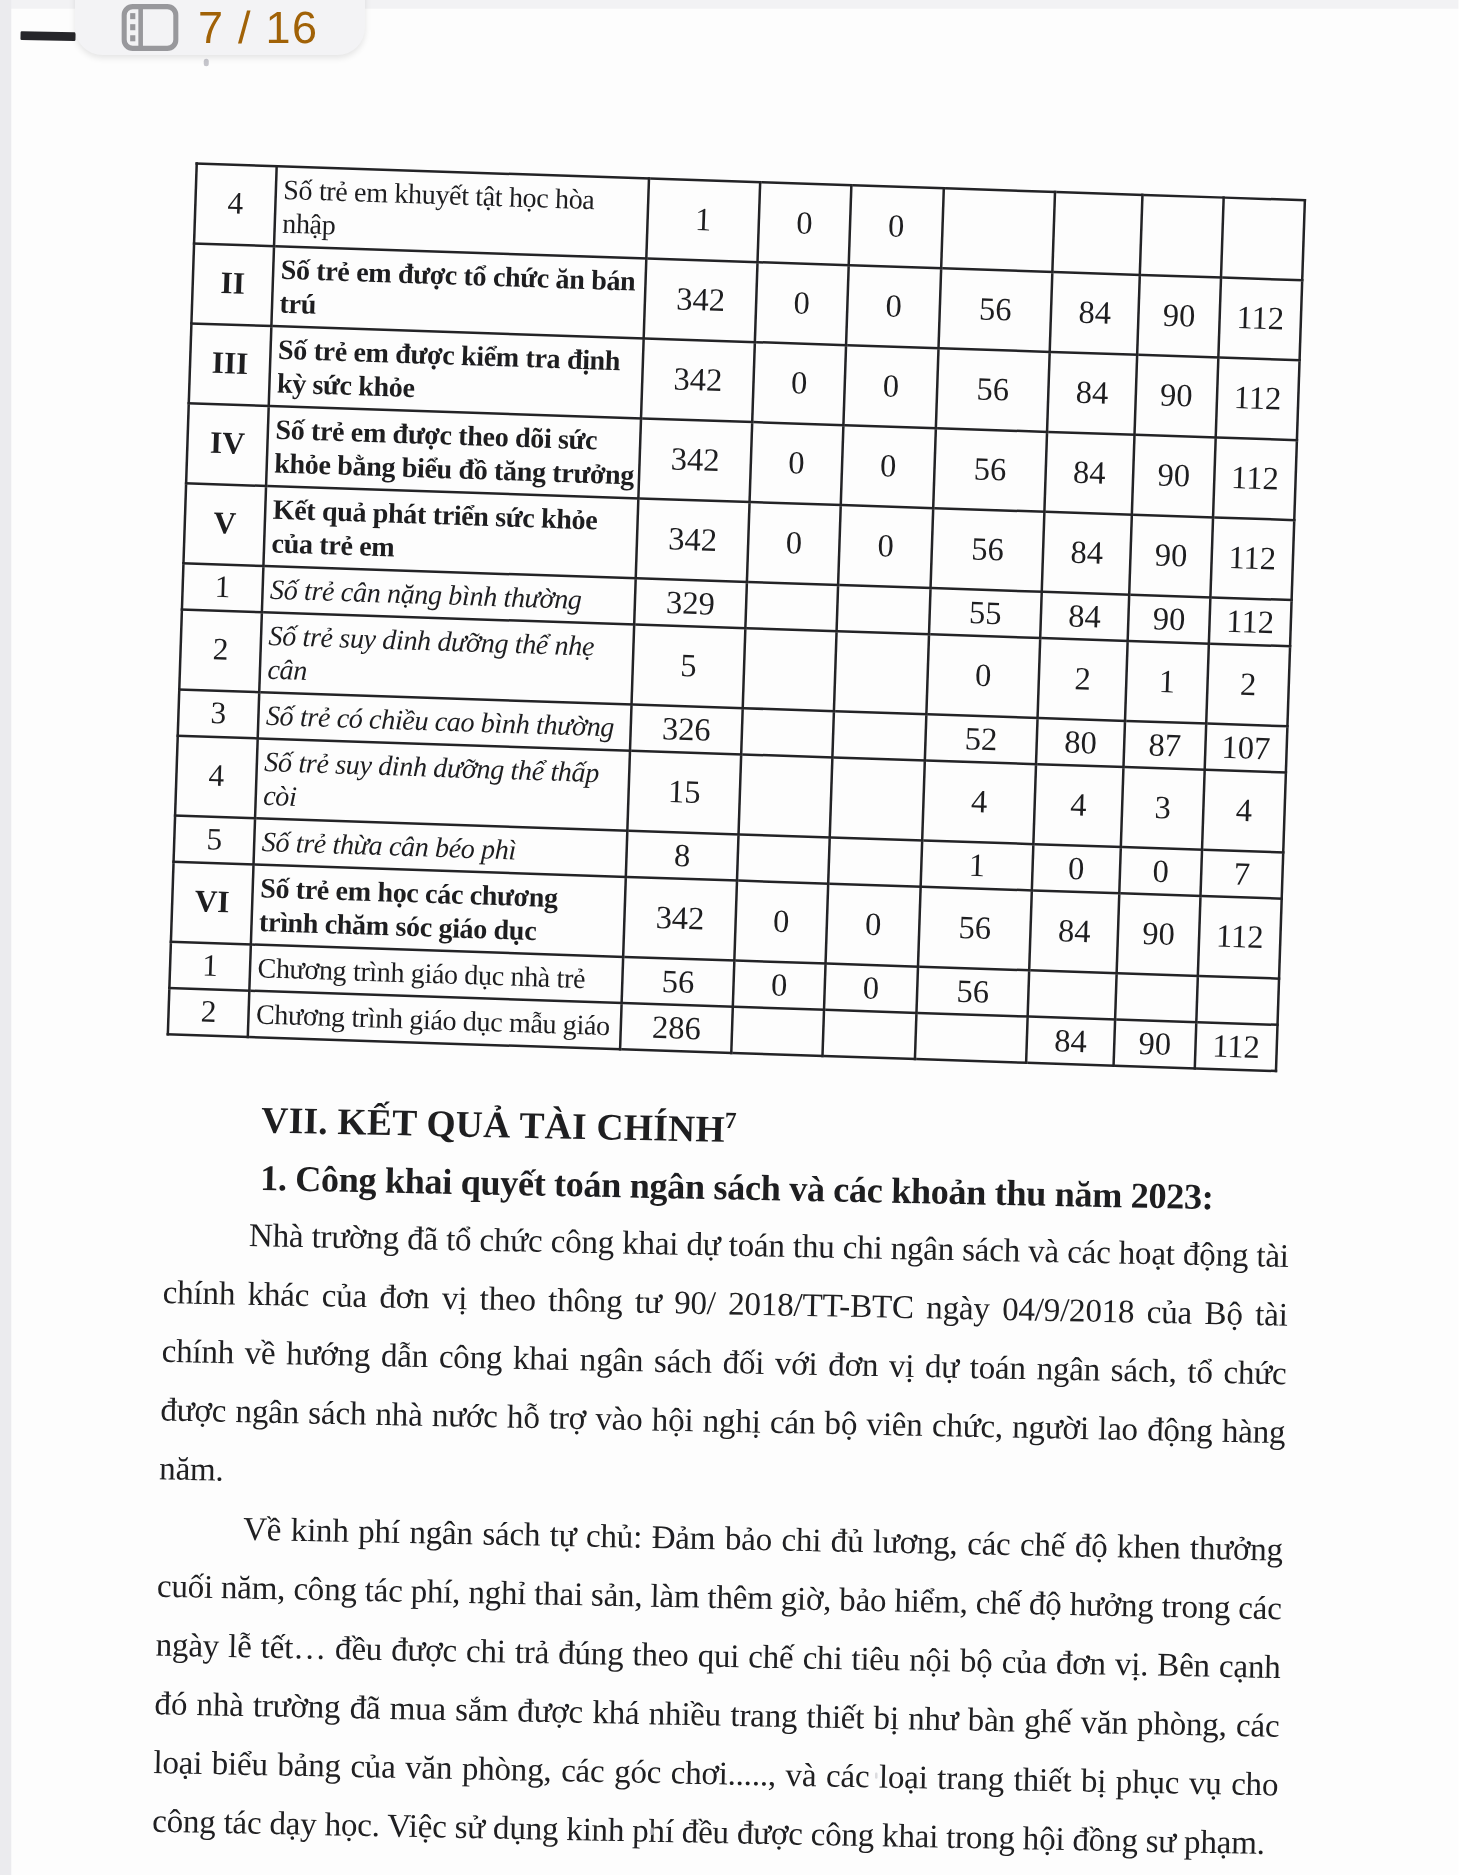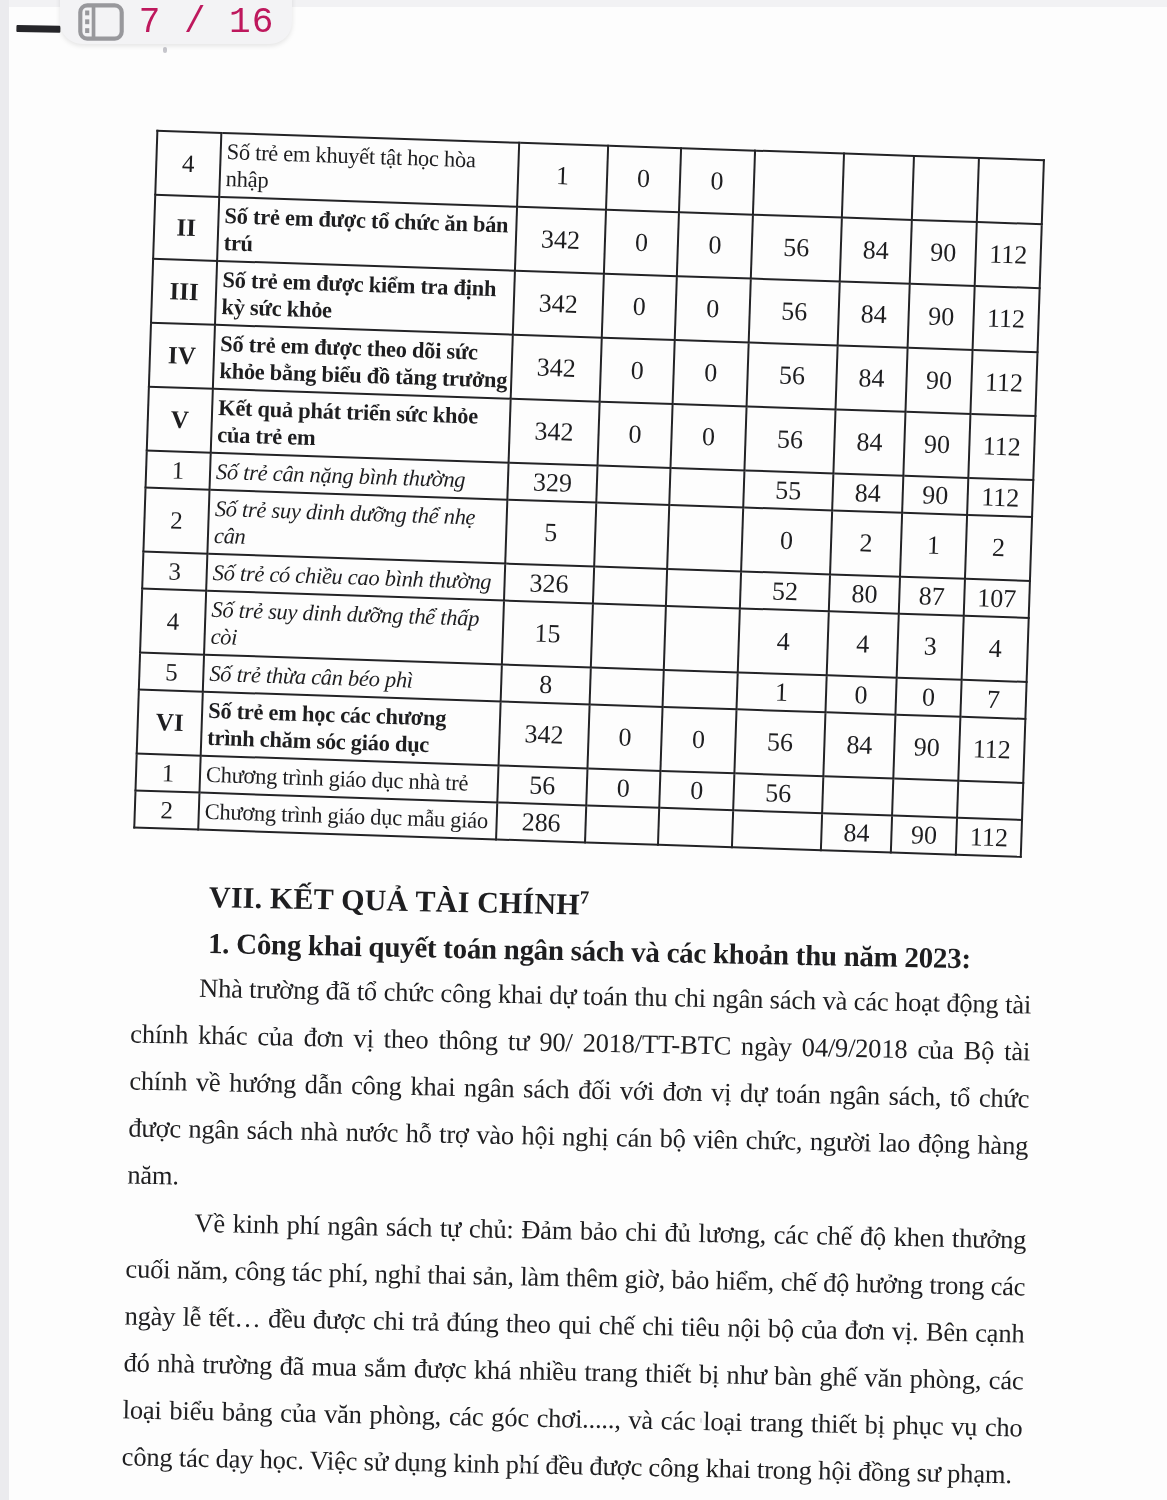--- a/index.html
+++ b/index.html
@@ -43,21 +43,21 @@
 
   
   .page-pill{
     position:absolute;left:60px;top:-26px;width:232px;height:70px;
     background:#f3f3f5;border-radius:22px;
     box-shadow:0 2px 5px rgba(0,0,0,0.10);
     display:flex;align-items:center;justify-content:center;gap:15px;
     padding-top:26px;box-sizing:border-box;z-index:5;
     font-family:"Liberation Sans", sans-serif;
   }
-  .pill-label{font-size:36px;color:#be185d;letter-spacing:1px;white-space:nowrap;font-family:Liberation Mono, monospace;}
+  .pill-label{font-size:36px;color:#a16207;letter-spacing:1px;white-space:nowrap;}
   .pill-icon{width:46px;height:38px;flex:0 0 auto;}
 
   .artifact{position:absolute;background:#c6c6cc;border-radius:2px;}
   .a1{left:163px;top:47px;width:4px;height:6px;}
   .a2{left:520px;top:1462px;width:3px;height:6px;opacity:.8;}
   .a3{left:700px;top:1418px;width:2px;height:5px;opacity:.6;}
 </style>
 </head>
 <body>
 

